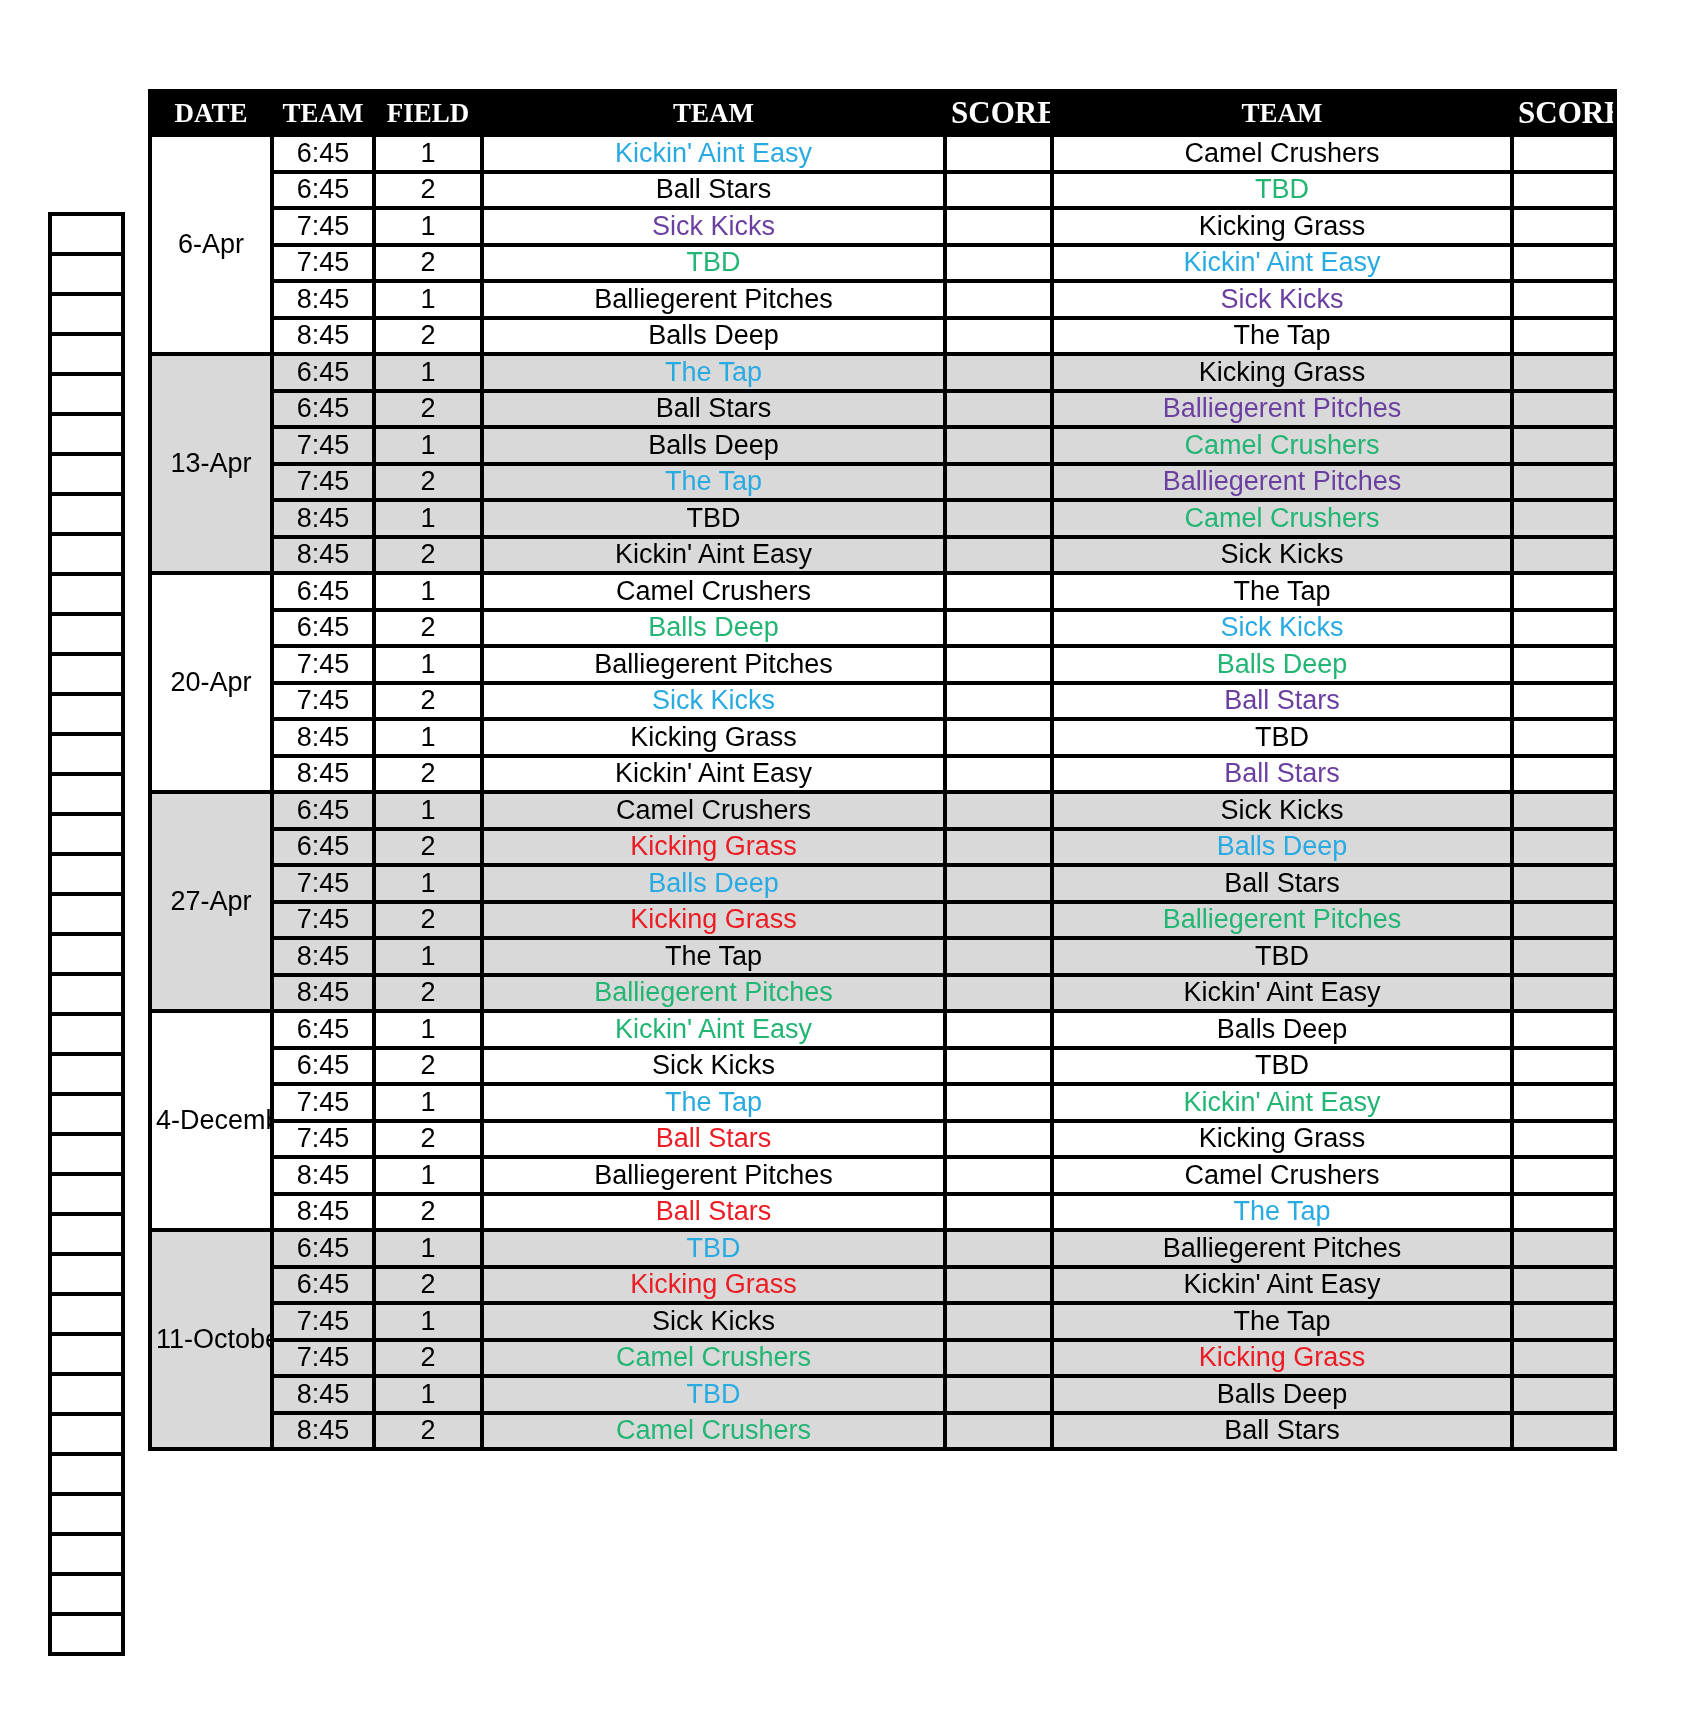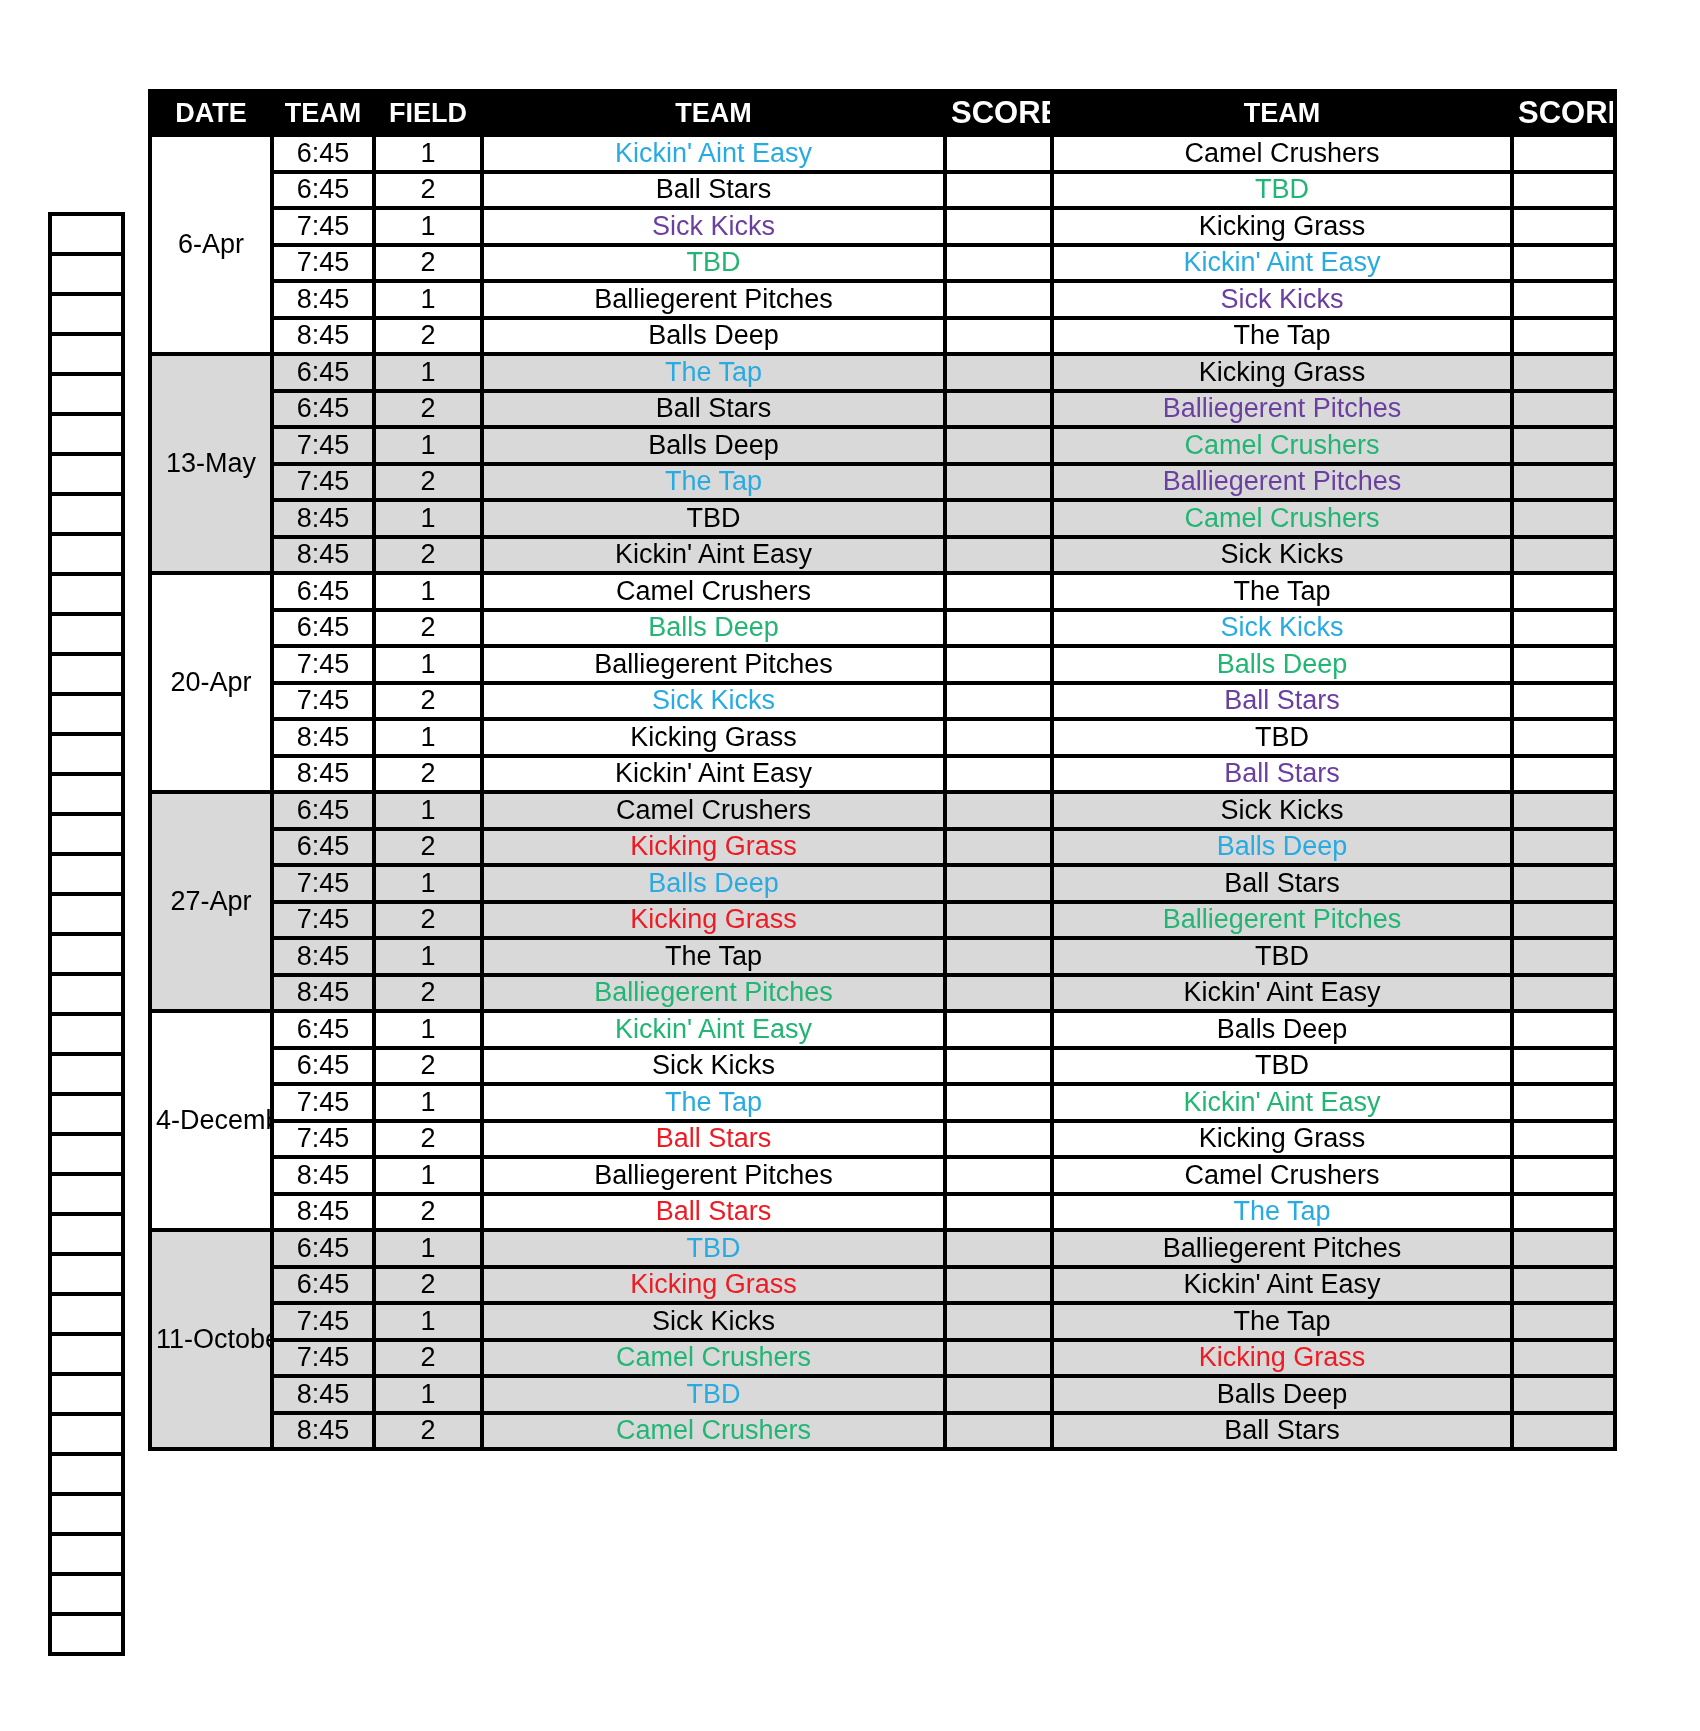--- a/index.html
+++ b/index.html
@@ -26,21 +26,21 @@
   table.schedule {
     border-collapse:collapse; width:100%; table-layout:fixed;
     margin-top:-1px;
   }
   table.schedule th, table.schedule td {
     border:4px solid #000; padding:0 4px; text-align:center;
     overflow:hidden; white-space:nowrap; box-sizing:border-box;
   }
   table.schedule thead th {
     background:#000; color:#fff; font-weight:bold; font-size:27px;
-    height:44px; border-color:#000;
+    height:44px; border-color:#000;font-family:Liberation Serif, serif;
   }
   table.schedule thead th.score-h { font-size:31px; }
   table.schedule tbody td { height:36.5px; font-size:27px; background:#fff; }
   tr.gray td { background:#d9d9d9 !important; }
   tr.white td { background:#ffffff; }
   td.date-cell { font-size:27px; vertical-align:middle; padding:0; }
 </style>
 </head>
 <body>
 
@@ -142,21 +142,21 @@
           </tr>
           <tr class="white">
             <td>8:45</td>
             <td>2</td>
             <td style="color: rgb(0, 0, 0);">Balls Deep</td>
             <td></td>
             <td style="color: rgb(0, 0, 0);">The Tap</td>
             <td></td>
           </tr>
           <tr class="gray">
-            <td rowspan="6" class="date-cell">13-May</td>
+            <td rowspan="6" class="date-cell">13-Apr</td>
             <td>6:45</td>
             <td>1</td>
             <td style="color: rgb(41, 171, 226);">The Tap</td>
             <td></td>
             <td style="color: rgb(0, 0, 0);">Kicking Grass</td>
             <td></td>
           </tr>
           <tr class="gray">
             <td>6:45</td>
             <td>2</td>

